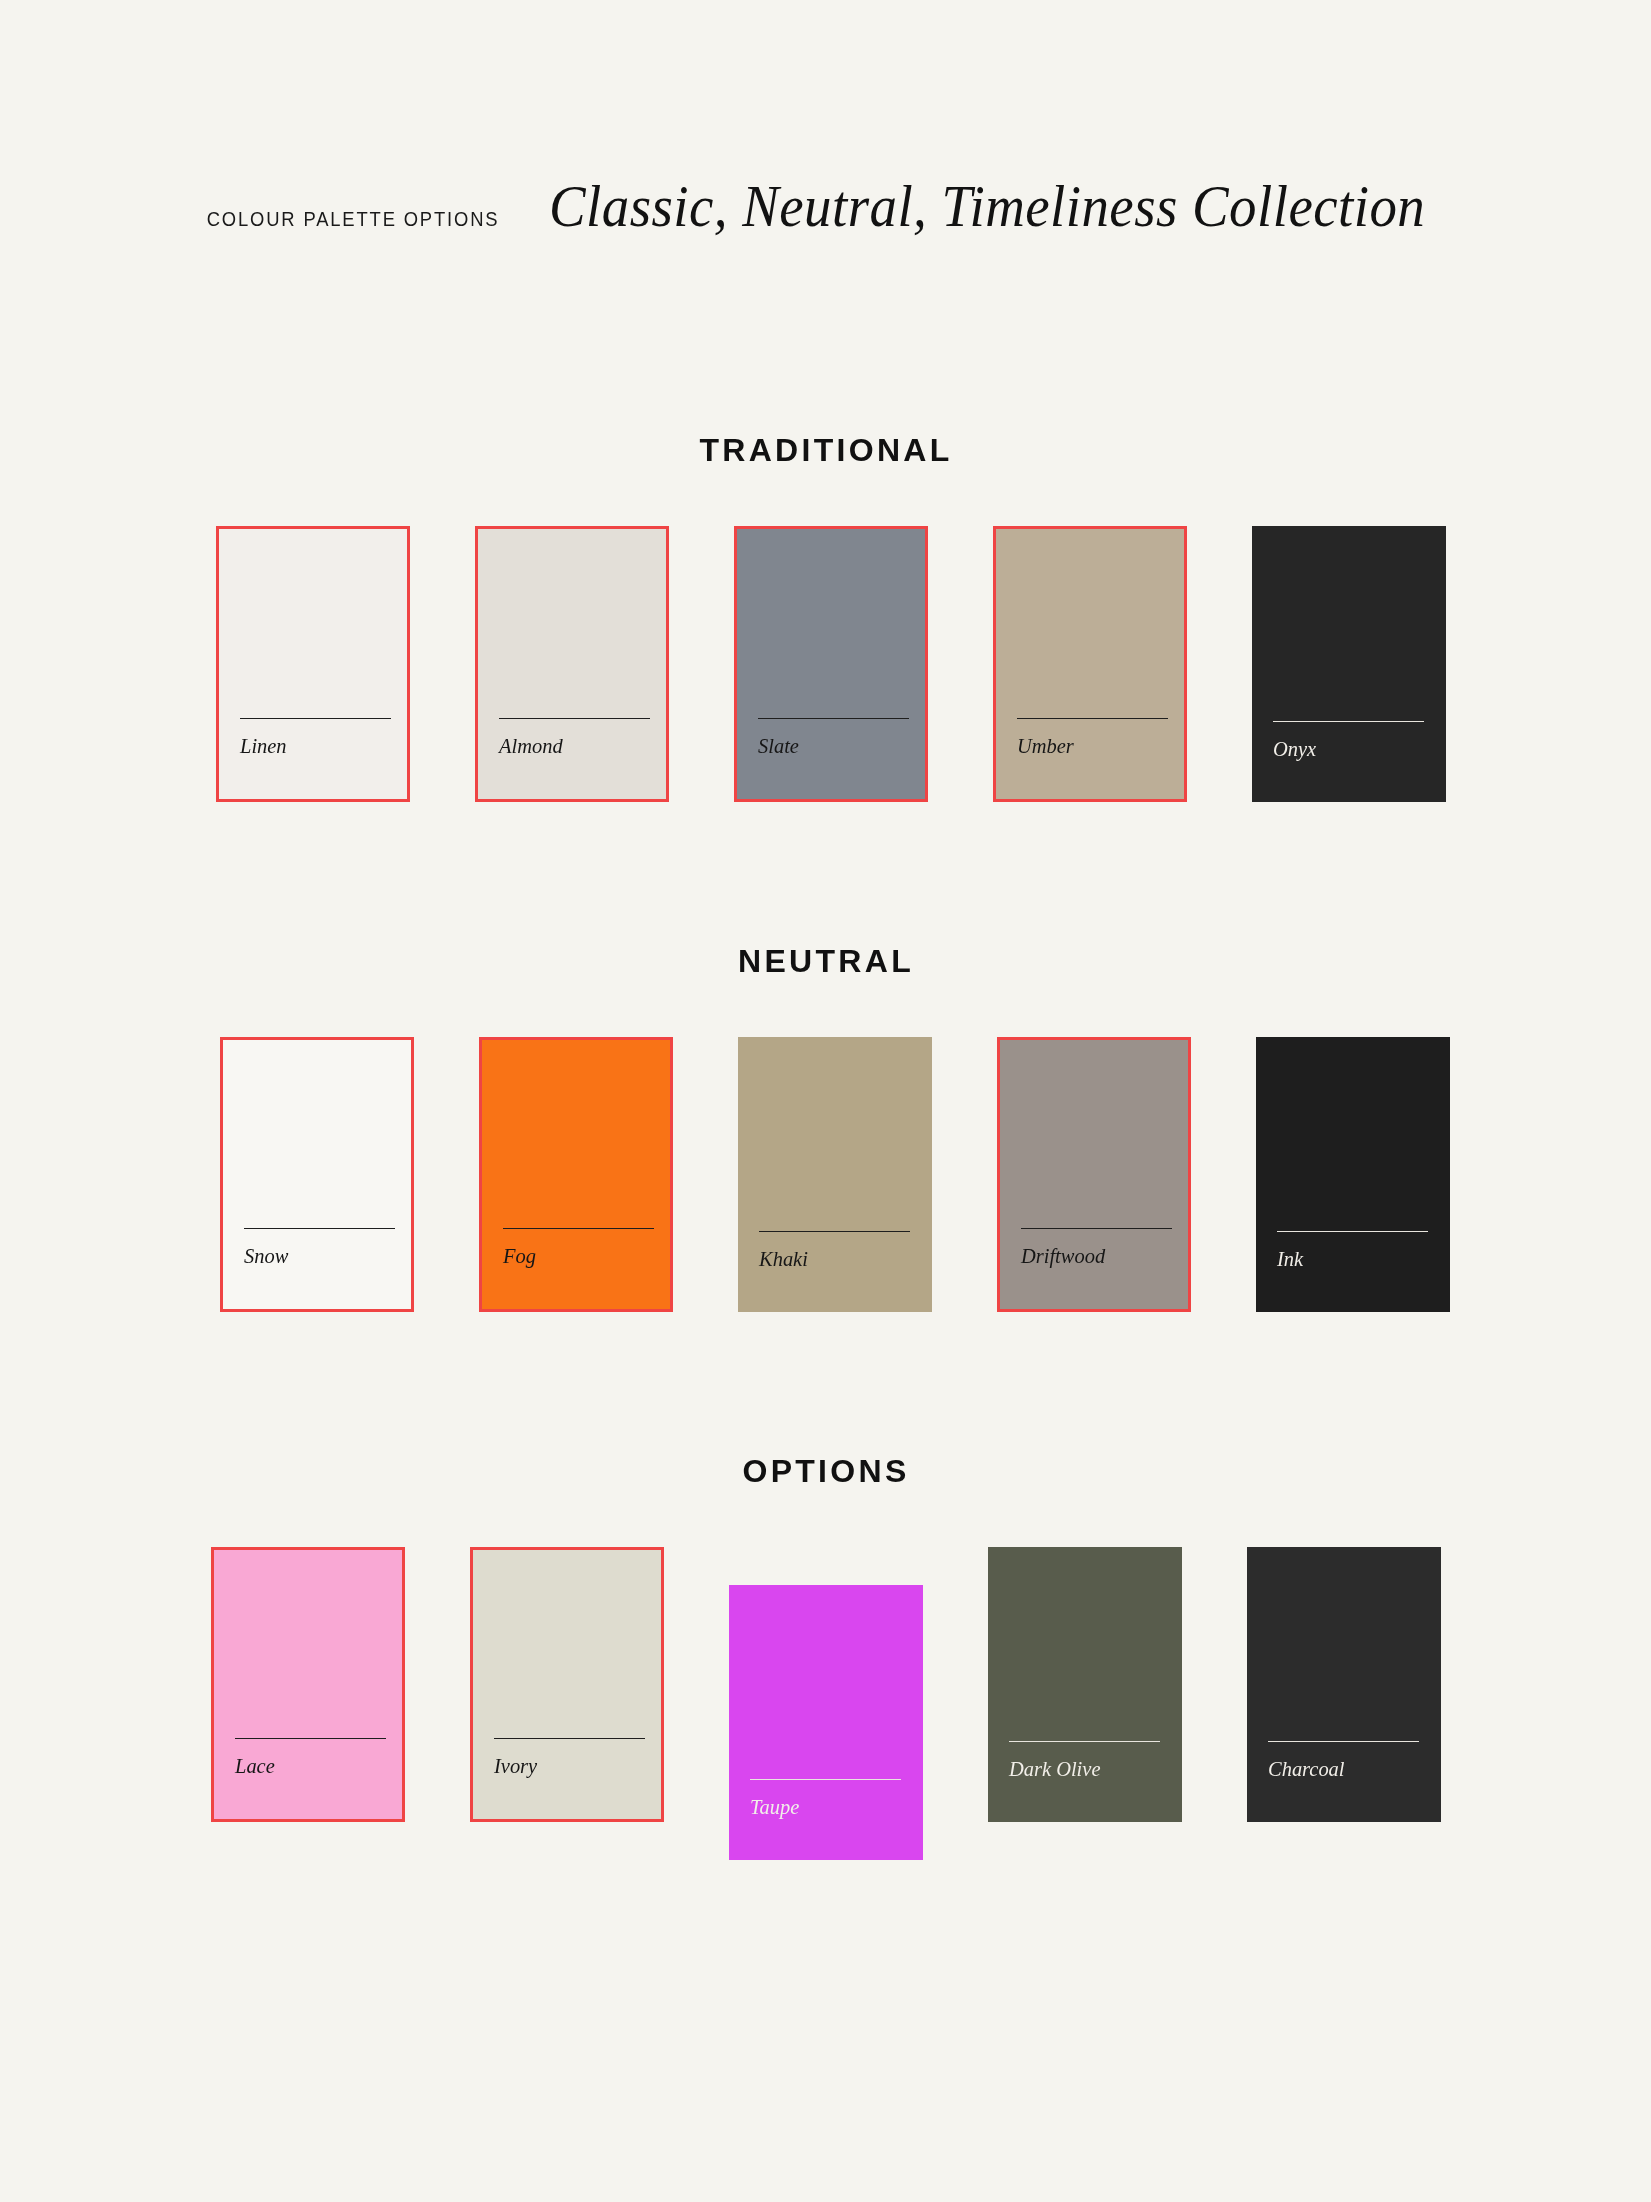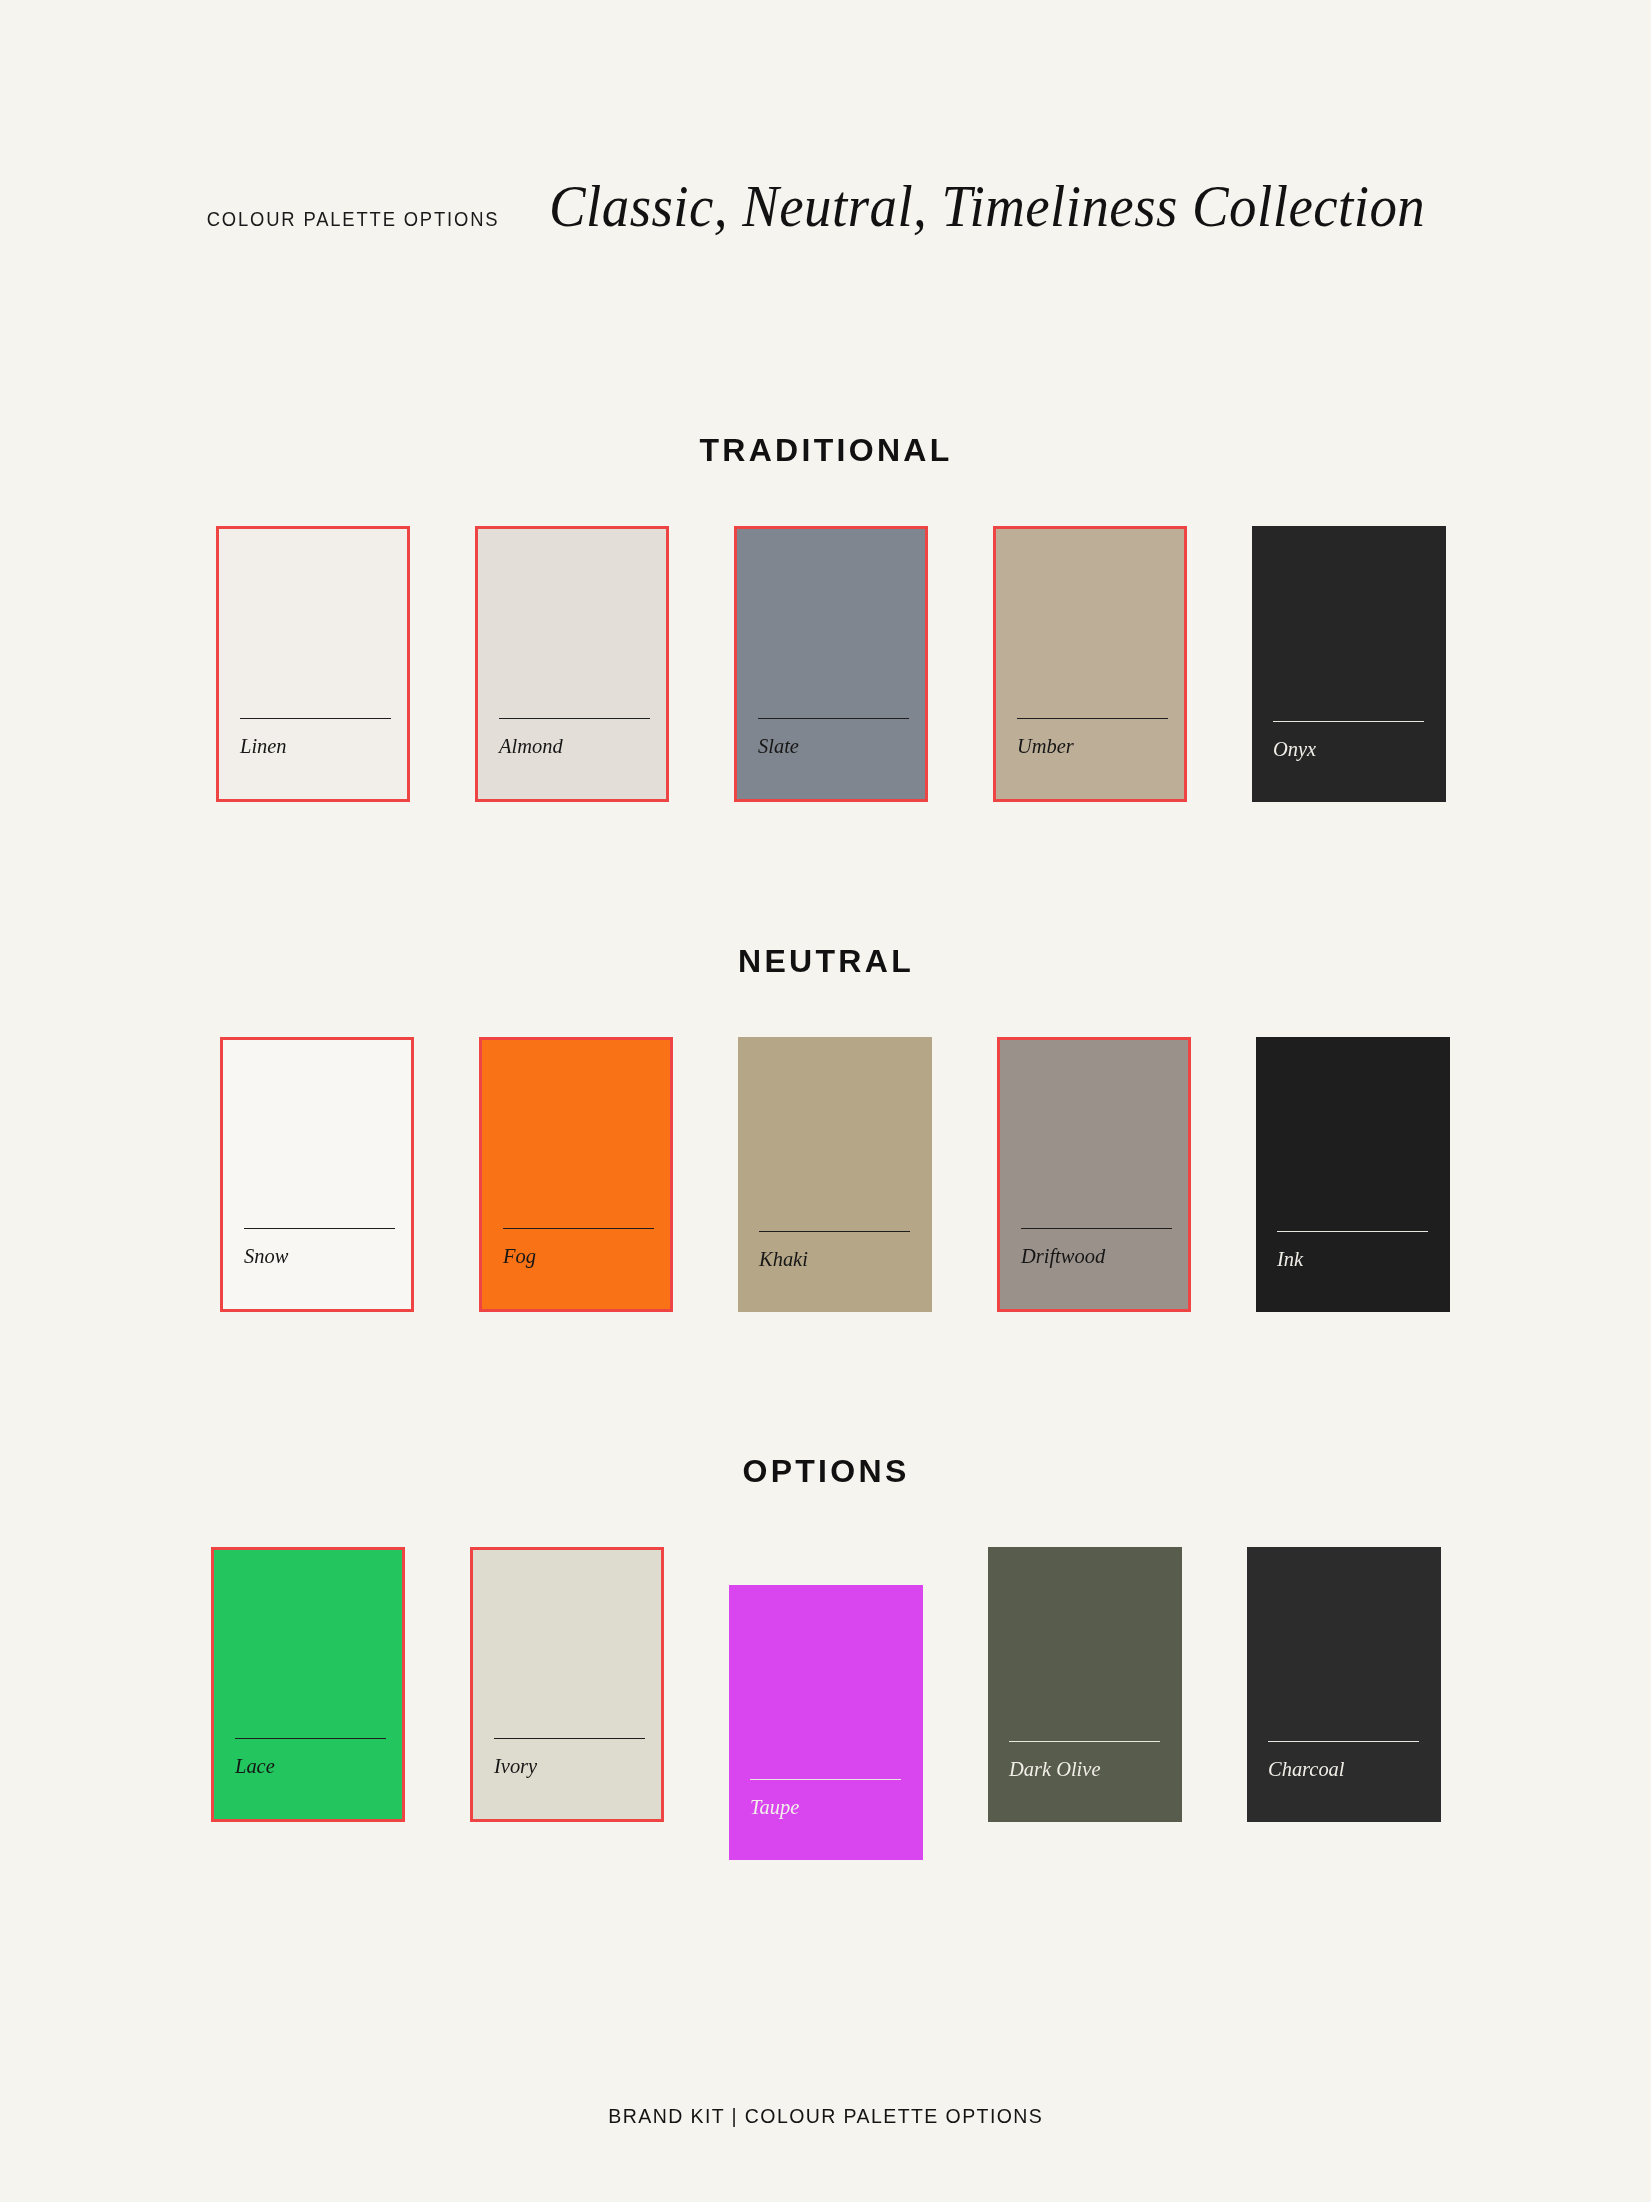--- a/index.html
+++ b/index.html
@@ -231,21 +231,21 @@
           <div class="swatch-rule"></div>
           <div class="swatch-label">Ink</div>
         </div>
       </div>
     </div>
   </div>
 
   <div class="section section-3">
     <div class="section-heading">OPTIONS</div>
     <div class="swatch-row row-shift-3">
-      <div class="swatch bordered" style="background: #22c55e;">
+      <div class="swatch bordered" style="background: #f9a8d4;">
         <div class="swatch-inner">
           <div class="swatch-rule"></div>
           <div class="swatch-label">Lace</div>
         </div>
       </div>
       <div class="swatch bordered" style="background: rgb(222, 220, 207);">
         <div class="swatch-inner">
           <div class="swatch-rule"></div>
           <div class="swatch-label">Ivory</div>
         </div>
@@ -264,18 +264,15 @@
       </div>
       <div class="swatch light-type" style="background: rgb(44, 44, 44);">
         <div class="swatch-inner">
           <div class="swatch-rule"></div>
           <div class="swatch-label">Charcoal</div>
         </div>
       </div>
     </div>
   </div>
 
-  <div class="footer">
-    <div class="footer-text">BRAND KIT | COLOUR PALETTE OPTIONS</div>
-  </div>
 
 </div>
 
 
 </body></html>

